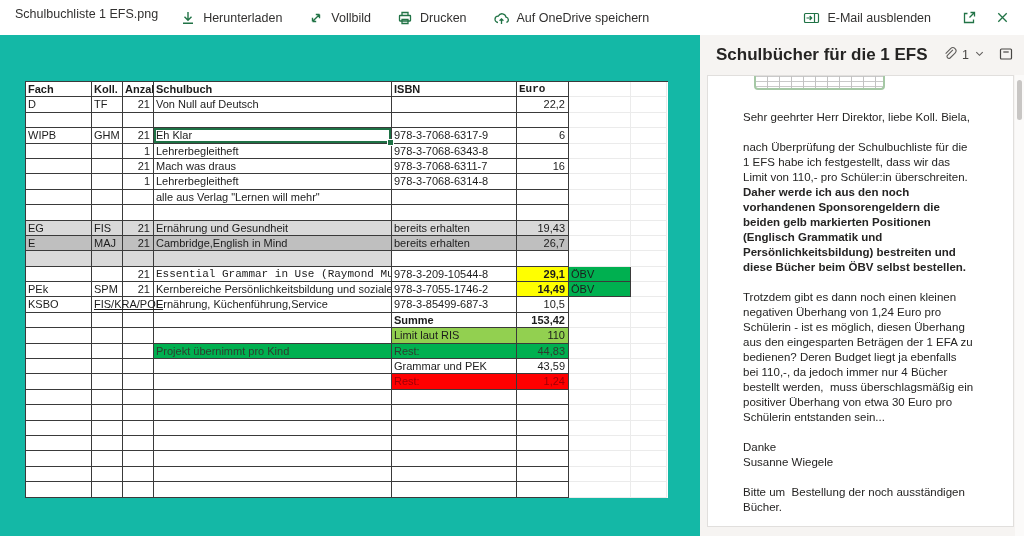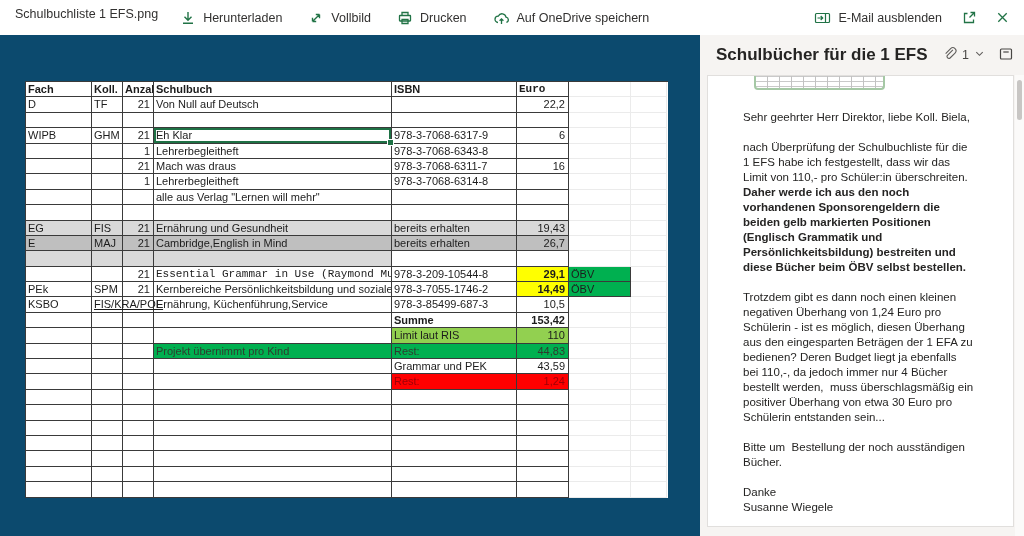--- a/index.html
+++ b/index.html
@@ -11,21 +11,21 @@
              font-size:12.5px; color:#323130; }
   .tb-file { margin:0 22px 8px 15px; white-space:nowrap; }
   .tb-btn  { display:flex; align-items:center; gap:7px; margin-right:26px; cursor:pointer; white-space:nowrap; }
   .tb-ic svg { display:block; }
   .tb-right { margin-left:auto; display:flex; align-items:center; gap:18px; margin-right:14px; }
 
   
   .main { display:flex; height:501px; }
 
   
-  .viewer { width:700px; background:#0c4a6e; position:relative; flex:none; }
+  .viewer { width:700px; background:#14b8a6; position:relative; flex:none; }
   .sheet  { position:absolute; left:25px; top:46px; width:643px; background:#fff;
             border-top:1px solid #3a3a3a; border-left:1px solid #3a3a3a; }
   .srow   { display:flex; height:15.4px; }
   .scell  { flex:none; border-right:1px solid #3a3a3a; border-bottom:1px solid #3a3a3a;
             font-size:11px; line-height:14px; padding:0 3px 0 2px; overflow:hidden;
             white-space:nowrap; color:#1c1c1c; }
   .hdr    { font-weight:bold; }
   .r      { text-align:right; }
   .b      { font-weight:bold; }
   .g1     { background:#D9D9D9; }
@@ -98,21 +98,21 @@
     <span class="tb-ic">
       <svg width="17" height="16" viewBox="0 0 17 16" fill="none" stroke="#217346" stroke-width="1.3">
         <path d="M5 12.5a3.2 3.2 0 1 1 .4-6.4 4 4 0 0 1 7.6 1.1 2.6 2.6 0 0 1 .4 5.1"></path>
         <path d="M8.5 14V9.2M6.6 10.8l1.9-1.9 1.9 1.9"></path>
       </svg>
     </span>
     <span>Auf OneDrive speichern</span>
   </div>
 
   <div class="tb-right">
-    <div class="tb-btn" style="margin-right:1px">
+    <div class="tb-btn" style="margin-right:12px">
       <span class="tb-ic">
         <svg width="17" height="16" viewBox="0 0 17 16" fill="none" stroke="#217346" stroke-width="1.2">
           <rect x="1.5" y="3.5" width="14" height="9" rx="1"></rect>
           <path d="M11.5 3.5v9M3.5 8h5M6.7 6 8.7 8l-2 2"></path>
         </svg>
       </span>
       <span>E-Mail ausblenden</span>
     </div>
     <span class="tb-ic">
       <svg width="16" height="16" viewBox="0 0 16 16" fill="none" stroke="#217346" stroke-width="1.3">
@@ -428,23 +428,23 @@
       </div>
     </div>
 
     <div class="em-card">
       <div class="em-thumb"></div>
       <div class="em-body" id="embody">
           <p class="em-p"><span>Sehr geehrter Herr Direktor, liebe Koll. Biela,</span></p>
           <p class="em-p"><span>nach Überprüfung der Schulbuchliste für die 1 EFS habe ich festgestellt, dass wir das Limit von 110,- pro Schüler:in überschreiten.
 </span><span class="b">Daher werde ich aus den noch vorhandenen Sponsorengeldern die beiden gelb markierten Positionen (Englisch Grammatik und Persönlichkeitsbildung) bestreiten und diese Bücher beim ÖBV selbst bestellen.</span></p>
           <p class="em-p"><span>Trotzdem gibt es dann noch einen kleinen negativen Überhang von 1,24 Euro pro Schülerin - ist es möglich, diesen Überhang aus den eingesparten Beträgen der 1 EFA zu bedienen? Deren Budget liegt ja ebenfalls bei 110,-, da jedoch immer nur 4 Bücher bestellt werden,  muss überschlagsmäßig ein positiver Überhang von etwa 30 Euro pro Schülerin entstanden sein...</span></p>
-          <p class="em-p"><span>Bitte um  Bestellung der noch ausständigen Bücher.</span></p>
           <p class="em-p"><span>Danke
 Susanne Wiegele</span></p>
+          <p class="em-p"><span>Bitte um  Bestellung der noch ausständigen Bücher.</span></p>
         </div>
     </div>
 
     <div class="em-scroll">
       <div class="thumb"></div>
     </div>
   </div>
 </div>
 
 </body></html>

